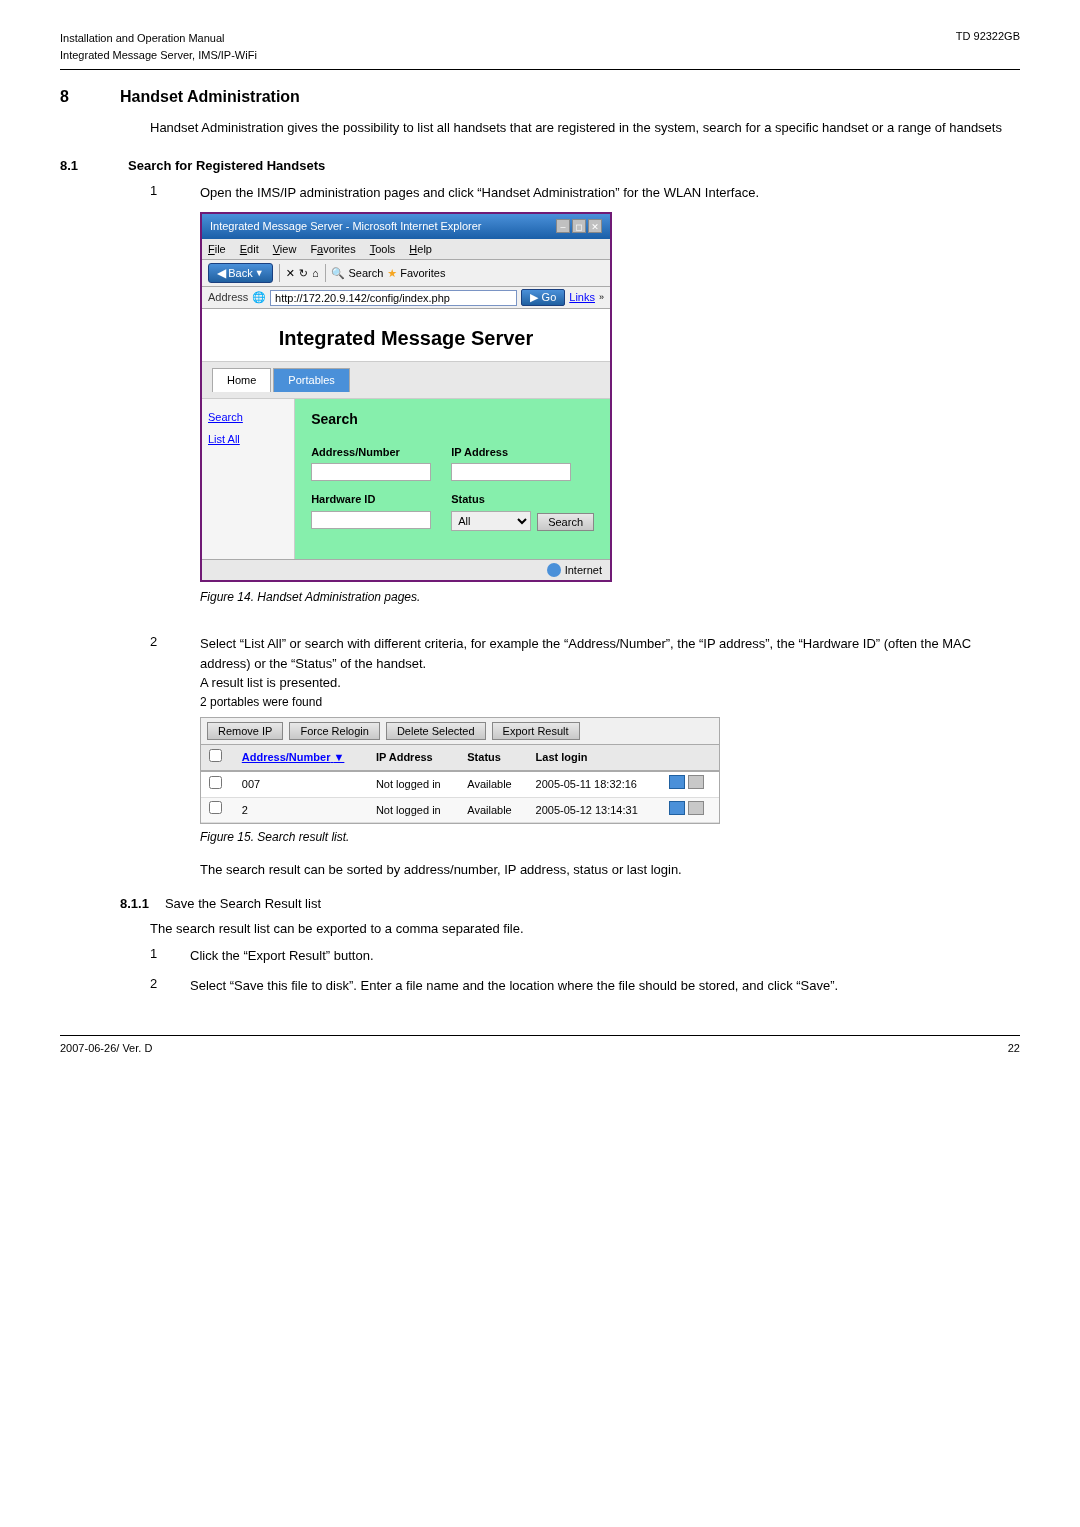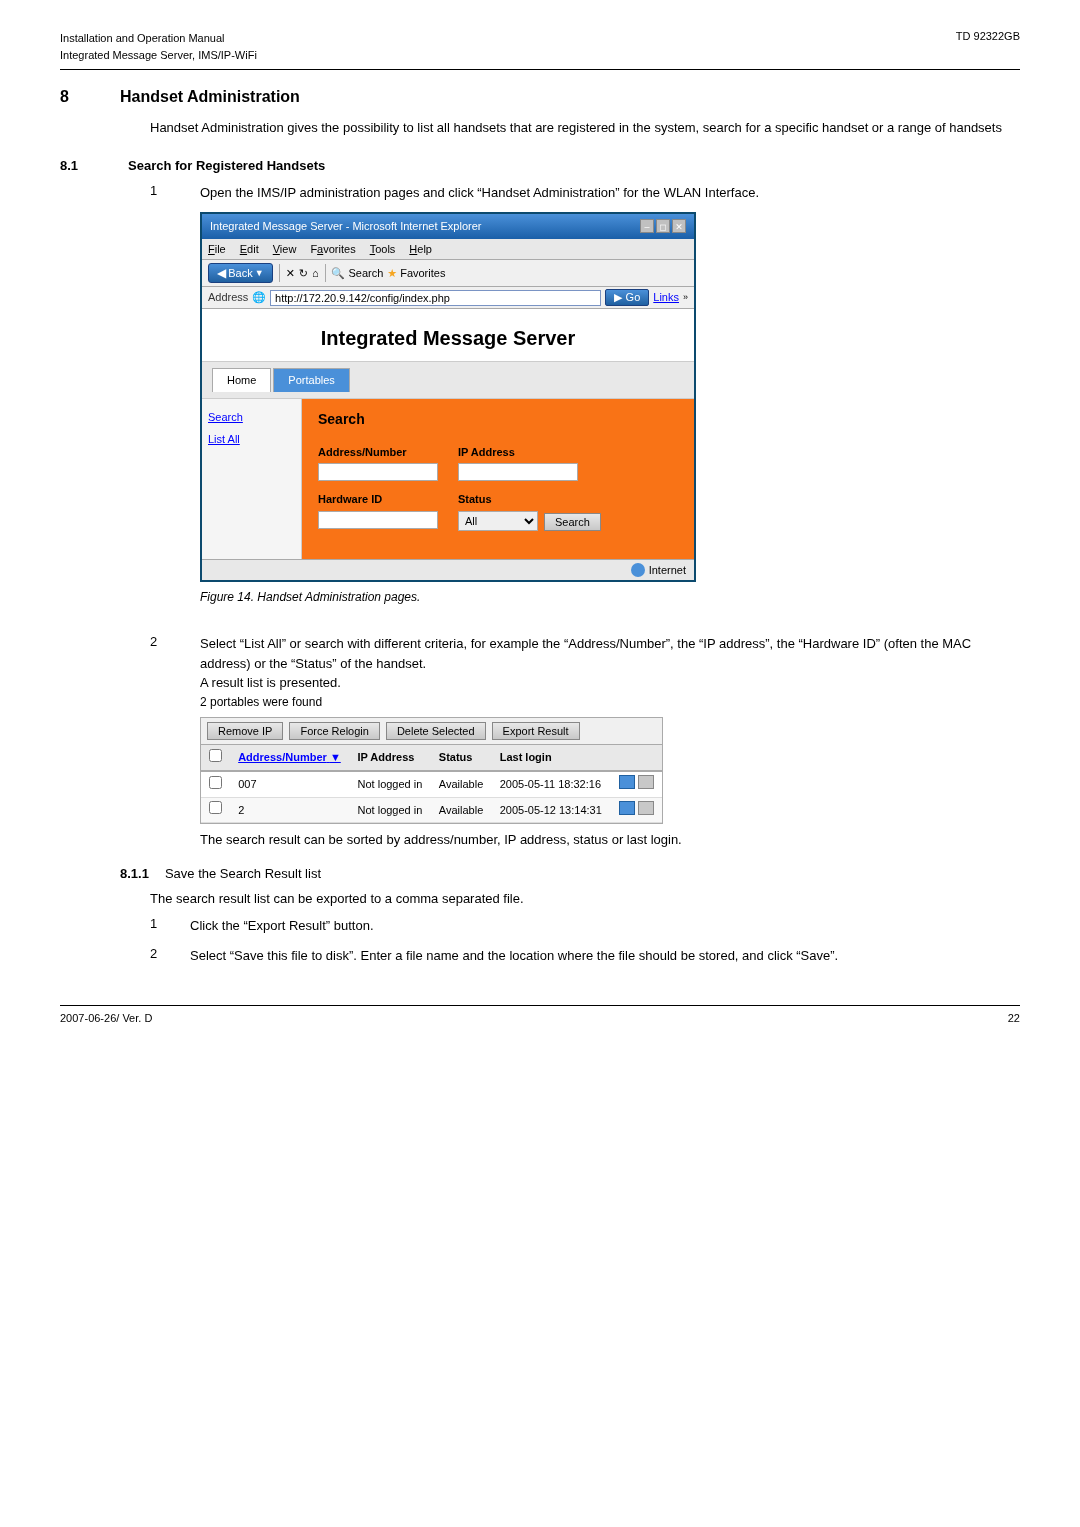--- a/index.html
+++ b/index.html
@@ -68,25 +68,25 @@
     .step {
       display: flex;
       gap: 20px;
       margin-bottom: 14px;
     }
     .step-num { min-width: 30px; font-size: 13px; }
     .step-content { font-size: 13px; line-height: 1.5; flex: 1; }
 
     
     .browser-window {
-      border: 2px solid #0c4a6e;
+      border: 2px solid #701a75;
       background: #fff;
       margin-top: 10px;
       margin-bottom: 6px;
-      width: 496px;
+      width: 412px;
     }
     .browser-titlebar {
       background: linear-gradient(to bottom, #4a90d9, #1a5fa8);
       color: #fff;
       padding: 4px 8px;
       font-size: 11px;
       display: flex;
       justify-content: space-between;
       align-items: center;
     }
@@ -162,21 +162,21 @@
       background: linear-gradient(to bottom, #4a90d9, #2060a0);
       color: #fff;
       border: 1px solid #1a4080;
       border-radius: 2px;
       padding: 1px 8px;
       font-size: 11px;
       cursor: pointer;
     }
     .browser-content {
       padding: 0;
-      background: #f97316;
+      background: #86efac;
     }
     .ims-header {
       background: #fff;
       text-align: center;
       padding: 14px 10px 8px;
       border-bottom: 1px solid #ccc;
     }
     .ims-header h1 { font-size: 20px; font-weight: bold; color: #000; }
     .ims-nav {
       background: #e8e8e8;
@@ -262,22 +262,21 @@
       font-size: 12px;
       font-style: italic;
       margin-top: 4px;
       margin-bottom: 14px;
     }
 
     
     .result-info { font-size: 12px; margin-bottom: 6px; }
     .result-table-container {
       border: 1px solid #aaa;
-      margin-bottom: 6px;
-      width: 463px;
+      width: 520px;
     }
     .result-toolbar {
       background: #f0f0f0;
       border-bottom: 1px solid #aaa;
       padding: 4px 6px;
       display: flex;
       gap: 6px;
     }
     .result-toolbar button {
       background: linear-gradient(to bottom, #e8e8e8, #c8c8c8);
@@ -534,20 +533,21 @@
       <td>2005-05-12 13:14:31</td>
       <td>
         <span class="edit-icon" title="Edit"></span>
         <span class="delete-icon" title="Delete"></span>
       </td>
     </tr>
             </tbody>
         </table>
       </div>
 
+      <div class="figure-caption">Figure 15. Search result list.</div>
       <p>The search result can be sorted by address/number, IP address, status or last login.</p>
     </div>
   </div>
 
 </div>
 
 <div class="subsubsection-heading">
   <span class="subsubsection-num">8.1.1</span>
   <span class="subsubsection-title">Save the Search Result list</span>
 </div>

